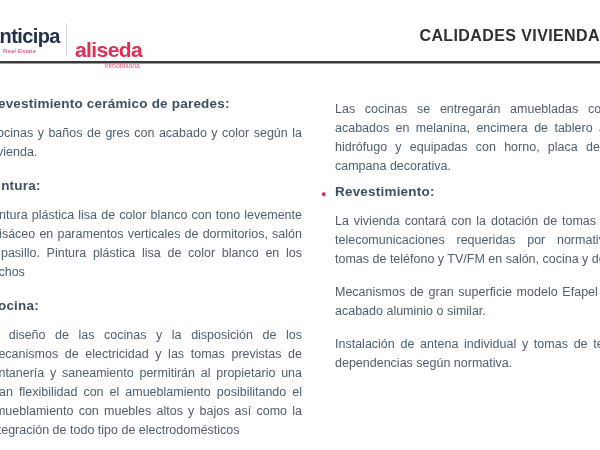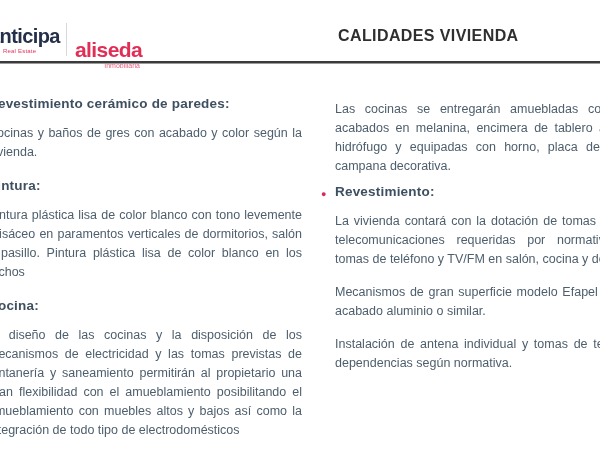--- a/index.html
+++ b/index.html
@@ -34,21 +34,21 @@
   }
   .aliseda-word {
     font-size: 21px; font-weight: bold; letter-spacing: -0.6px;
     color: #e02e56;
   }
   .aliseda-tag {
     font-size: 7px; color: #e5607f; margin-top: 2px; text-align: right; padding-right: 2px;
   }
   .title {
     position: absolute; left: 338px; top: 27px; width: 262px;
-    text-align: left; font-size: 16px; font-weight: bold;
+    text-align: right; font-size: 16px; font-weight: bold;
     color: #2f2f2f; letter-spacing: 0.4px;
   }
   .rule {
     position: absolute; left: 0; top: 61px; width: 600px; height: 2px;
     background: #3b3b3b;
     border-bottom: 1px solid #9a9a9a;
   }
 
   
   .col { position: absolute; top: 88px; }

